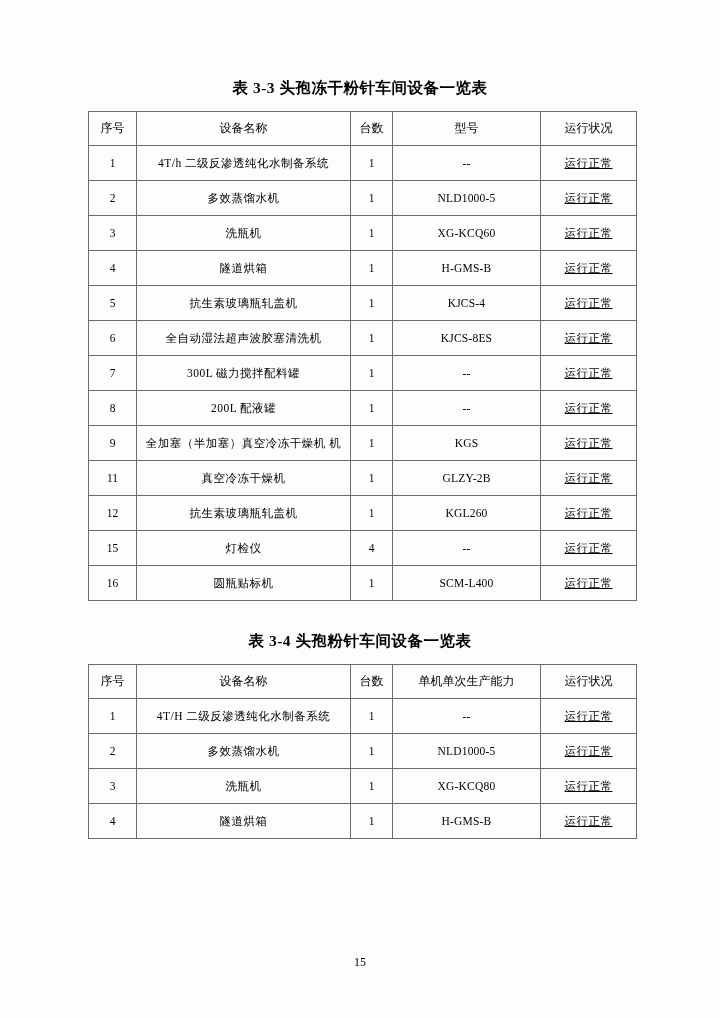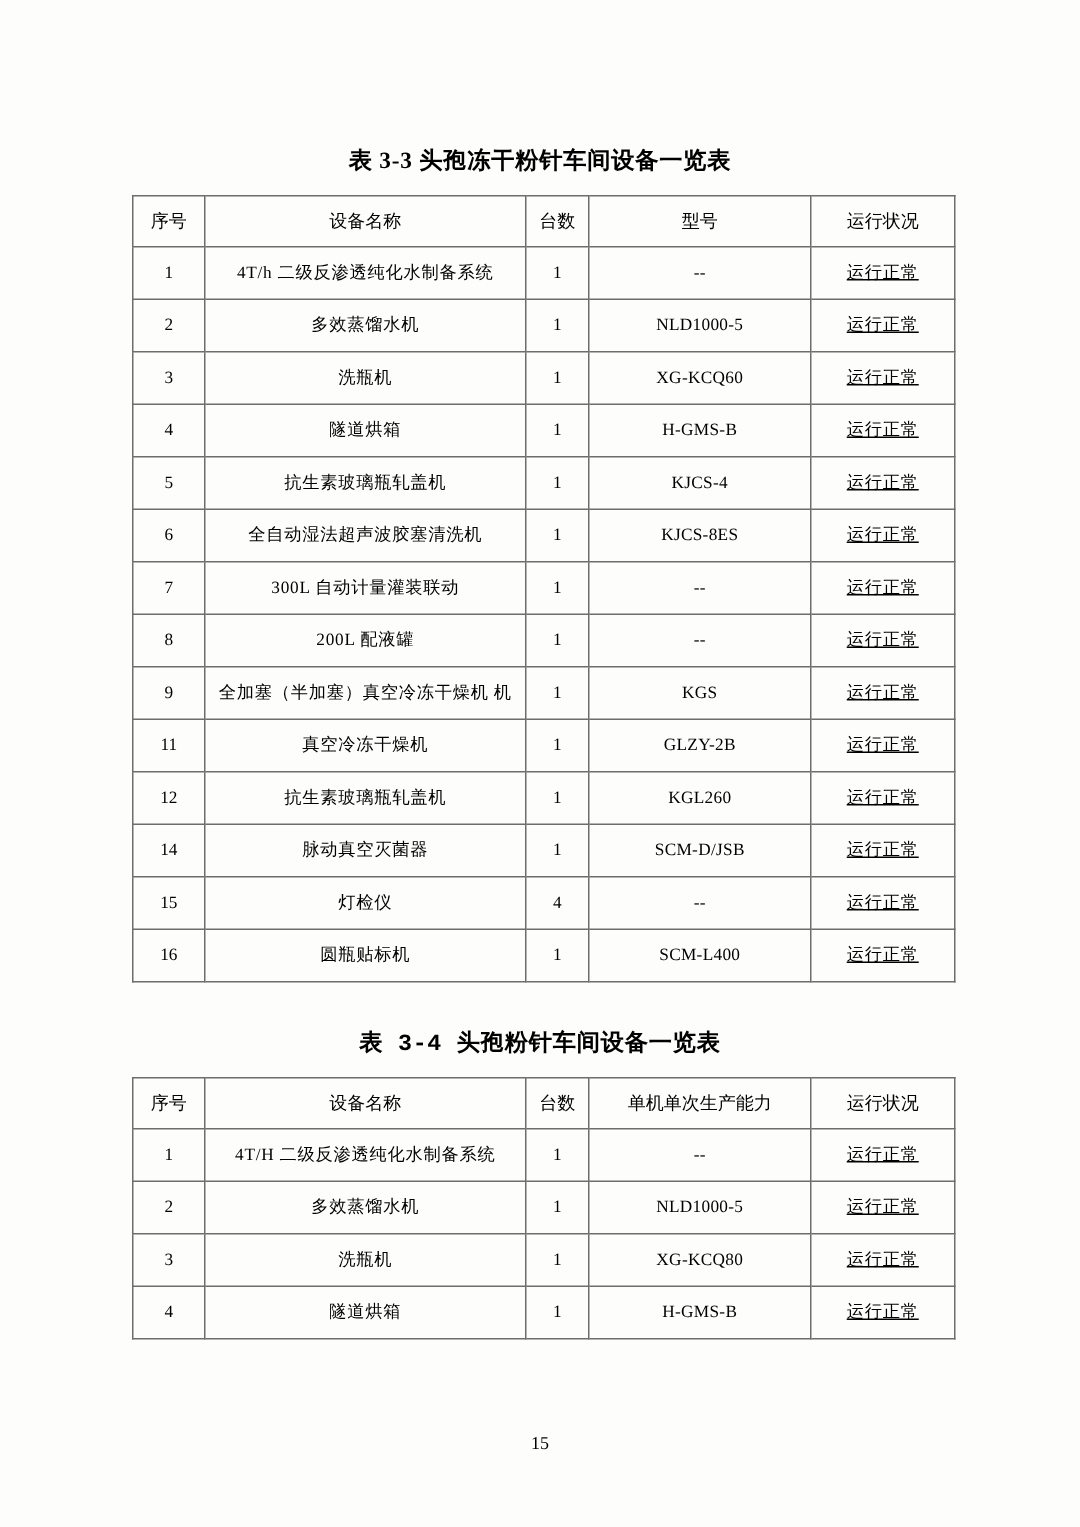--- a/index.html
+++ b/index.html
@@ -14,33 +14,31 @@
     width: 720px;
     height: 1018px;
     background: #fdfdfb;
     position: relative;
     box-sizing: border-box;
     margin: 0 auto;
     overflow: hidden;
   }
   .content {
     padding: 78px 88px 0 88px;
-    margin-top: 19px;
   }
   .table-title {
     font-size: 15.5px;
     font-weight: bold;
     text-align: center;
     letter-spacing: 0.5px;
     margin: 0 0 12px 0;
     color: #000;
   }
   .title-2 {
     margin-top: 30px;
-    font-family: Liberation Mono, monospace;
   }
   table.eq {
     border-collapse: collapse;
     width: 100%;
     table-layout: fixed;
   }
   table.eq td, table.eq th {
     border: 1px solid #6d6d6d;
     font-size: 11.5px;
     font-weight: normal;
@@ -136,21 +134,21 @@
         </tr>
         <tr>
           <td>6</td>
           <td class="cell-name">全自动湿法超声波胶塞清洗机</td>
           <td>1</td>
           <td class="cell-model">KJCS-8ES</td>
           <td class="cell-status">运行正常</td>
         </tr>
         <tr>
           <td>7</td>
-          <td class="cell-name">300L  自动计量灌装联动</td>
+          <td class="cell-name">300L  磁力搅拌配料罐</td>
           <td>1</td>
           <td class="cell-model">--</td>
           <td class="cell-status">运行正常</td>
         </tr>
         <tr>
           <td>8</td>
           <td class="cell-name">200L  配液罐</td>
           <td>1</td>
           <td class="cell-model">--</td>
           <td class="cell-status">运行正常</td>
@@ -167,27 +165,20 @@
           <td class="cell-name">真空冷冻干燥机</td>
           <td>1</td>
           <td class="cell-model">GLZY-2B</td>
           <td class="cell-status">运行正常</td>
         </tr>
         <tr>
           <td>12</td>
           <td class="cell-name">抗生素玻璃瓶轧盖机</td>
           <td>1</td>
           <td class="cell-model">KGL260</td>
-          <td class="cell-status">运行正常</td>
-        </tr>
-        <tr>
-          <td>14</td>
-          <td class="cell-name">脉动真空灭菌器</td>
-          <td>1</td>
-          <td class="cell-model">SCM-D/JSB</td>
           <td class="cell-status">运行正常</td>
         </tr>
         <tr>
           <td>15</td>
           <td class="cell-name">灯检仪</td>
           <td>4</td>
           <td class="cell-model">--</td>
           <td class="cell-status">运行正常</td>
         </tr>
         <tr>

